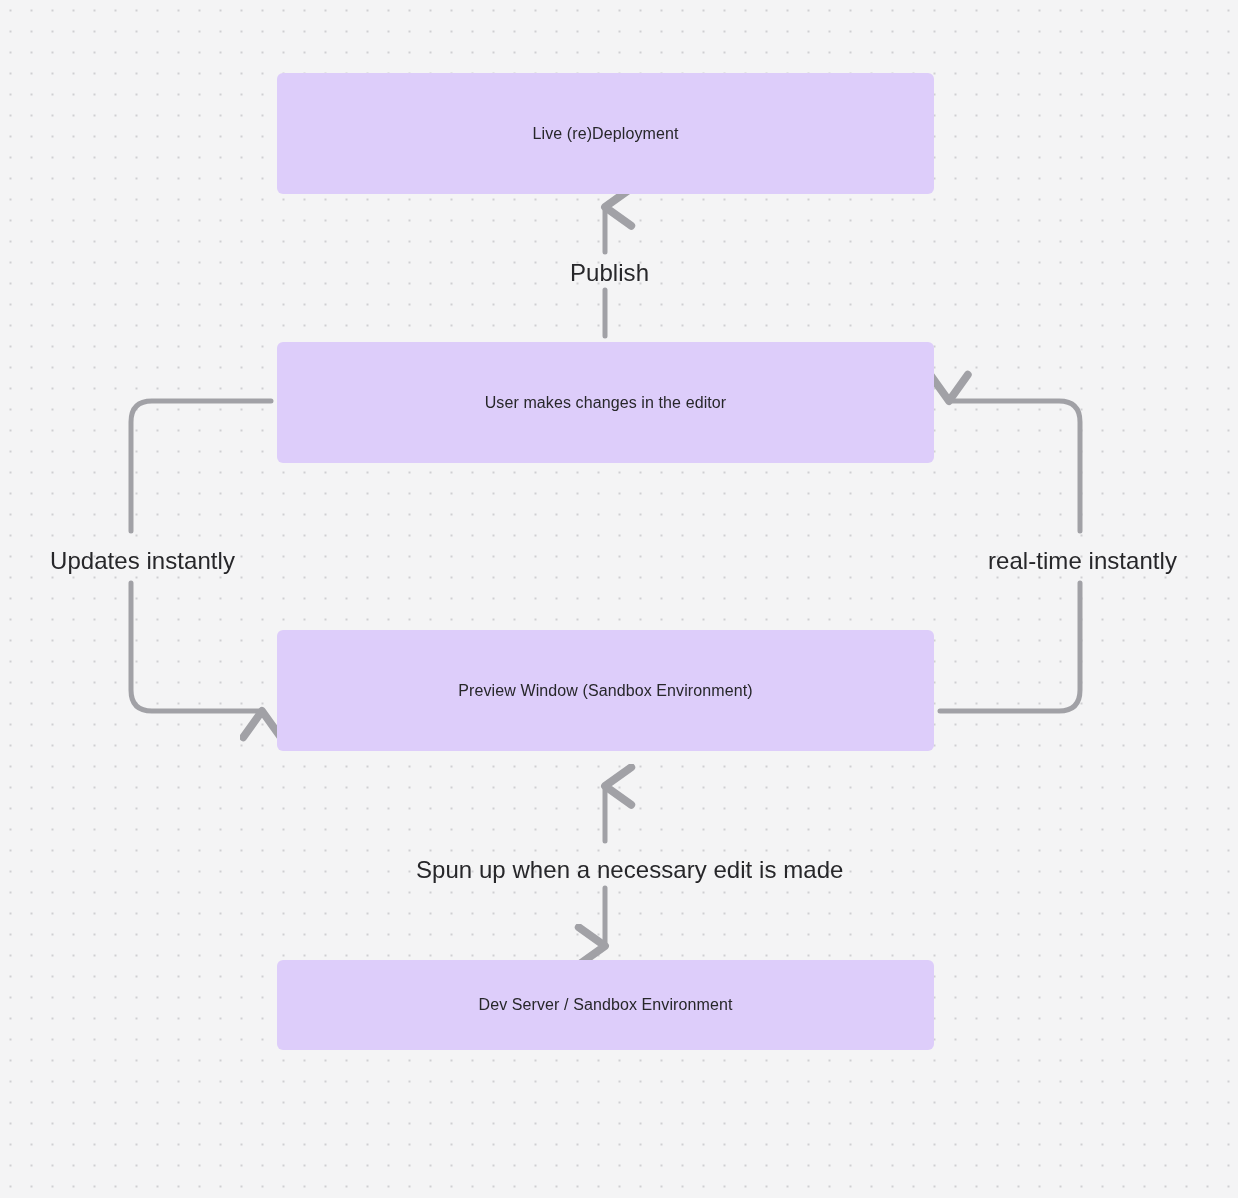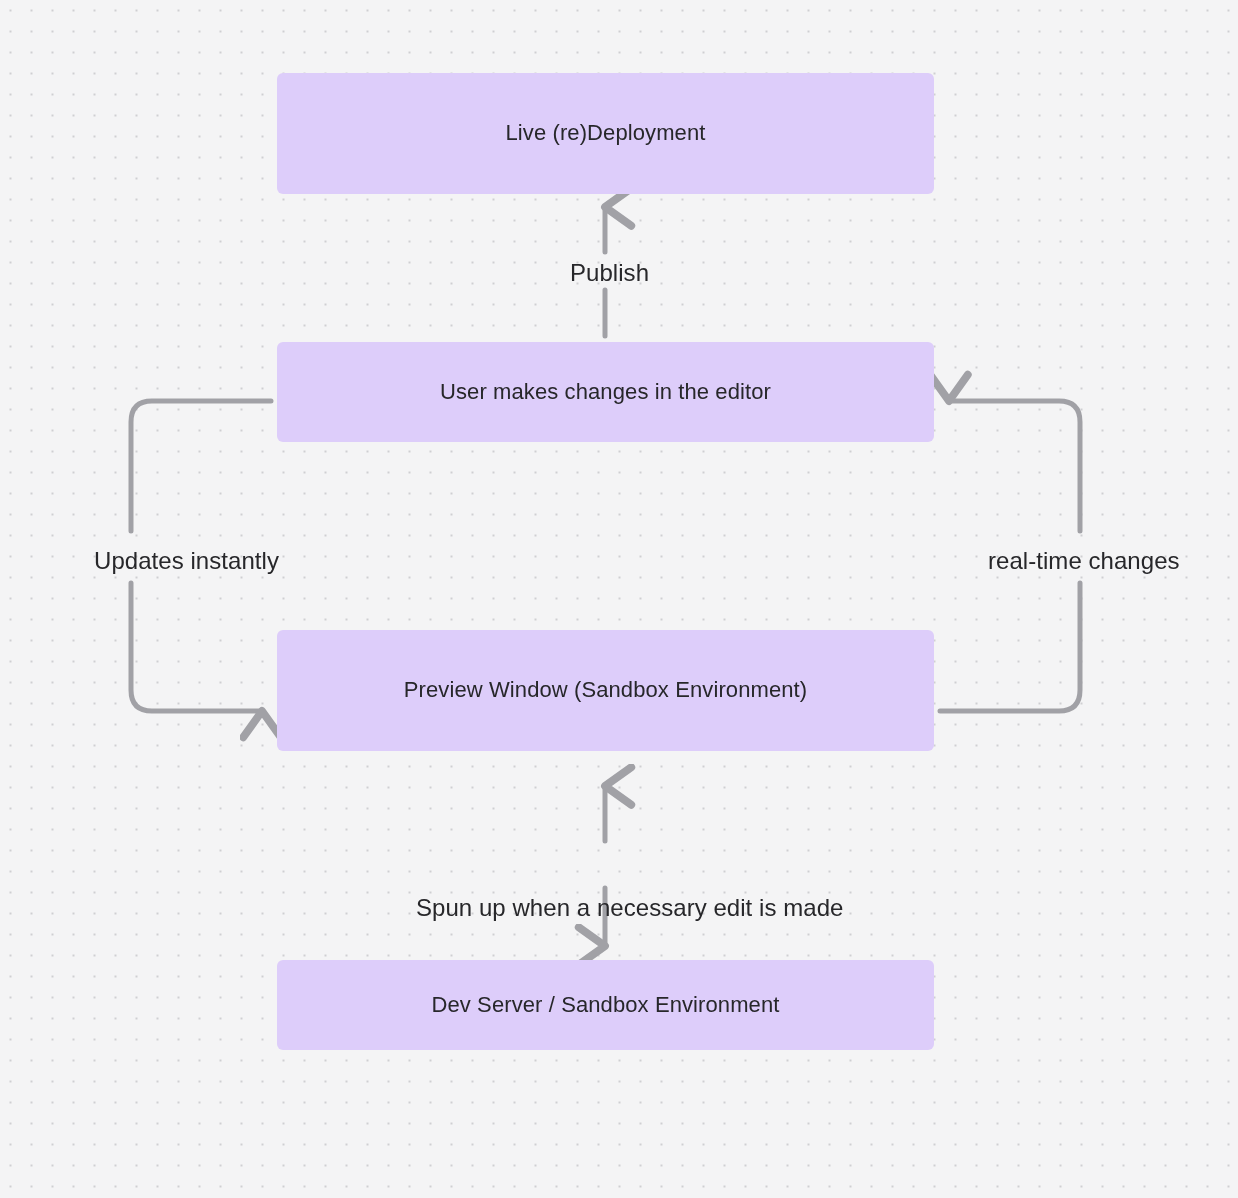--- a/index.html
+++ b/index.html
@@ -38,44 +38,44 @@
     position: absolute;
     background-color: #ddcdfa;
     border-radius: 6px;
     display: flex;
     align-items: center;
     justify-content: center;
     box-sizing: border-box;
   }
   .node-label {
     color: #27272a;
-    font-size: 22px;
+    font-size: 16px;
     line-height: 1.2;
     letter-spacing: 0.1px;
     text-align: center;
     white-space: nowrap;
   }
 
   #node-live      { left: 277px; top: 73px;  width: 657px; height: 121px; }
-  #node-user      { left: 277px; top: 342px; width: 657px; height: 100px; }
+  #node-user      { left: 277px; top: 342px; width: 657px; height: 121px; }
   #node-preview   { left: 277px; top: 630px; width: 657px; height: 121px; }
   #node-devserver { left: 277px; top: 960px; width: 657px; height: 90px; }
 
   .edge-label {
     position: absolute;
     color: #27272a;
     font-size: 24px;
     line-height: 1.2;
     white-space: nowrap;
     letter-spacing: 0.05px;
   }
   #label-publish     { left: 570px; top: 259px; }
-  #label-updates     { left: 50px;  top: 547px; margin-left: 44px; }
+  #label-updates     { left: 50px;  top: 547px; }
   #label-realtime    { left: 988px; top: 547px; }
-  #label-spun        { left: 416px; top: 856px; margin-top: 38px; }
+  #label-spun        { left: 416px; top: 856px; }
 </style>
 </head>
 <body>
 
 <div id="canvas">
 
   <svg id="edges" viewBox="0 0 1238 1198" width="1238" height="1198" xmlns="http://www.w3.org/2000/svg">
     <defs>
       <marker id="arrow-up" viewBox="0 0 12 12" refX="6" refY="3" markerWidth="9" markerHeight="9" orient="auto-start-reverse">
         <path d="M 1 10 L 6 3 L 11 10" fill="none" stroke="#a1a1a6" stroke-width="2.1" stroke-linecap="round" stroke-linejoin="round"></path>
@@ -120,16 +120,16 @@
   <div class="node" id="node-preview">
     <span class="node-label">Preview Window (Sandbox Environment)</span>
   </div>
 
   <div class="node" id="node-devserver">
     <span class="node-label">Dev Server / Sandbox Environment</span>
   </div>
 
   <div class="edge-label" id="label-publish">Publish</div>
   <div class="edge-label" id="label-updates">Updates instantly</div>
-  <div class="edge-label" id="label-realtime">real-time changes</div>
+  <div class="edge-label" id="label-realtime">real-time instantly</div>
   <div class="edge-label" id="label-spun">Spun up when a necessary edit is made</div>
 
 </div>
 
 </body></html>

